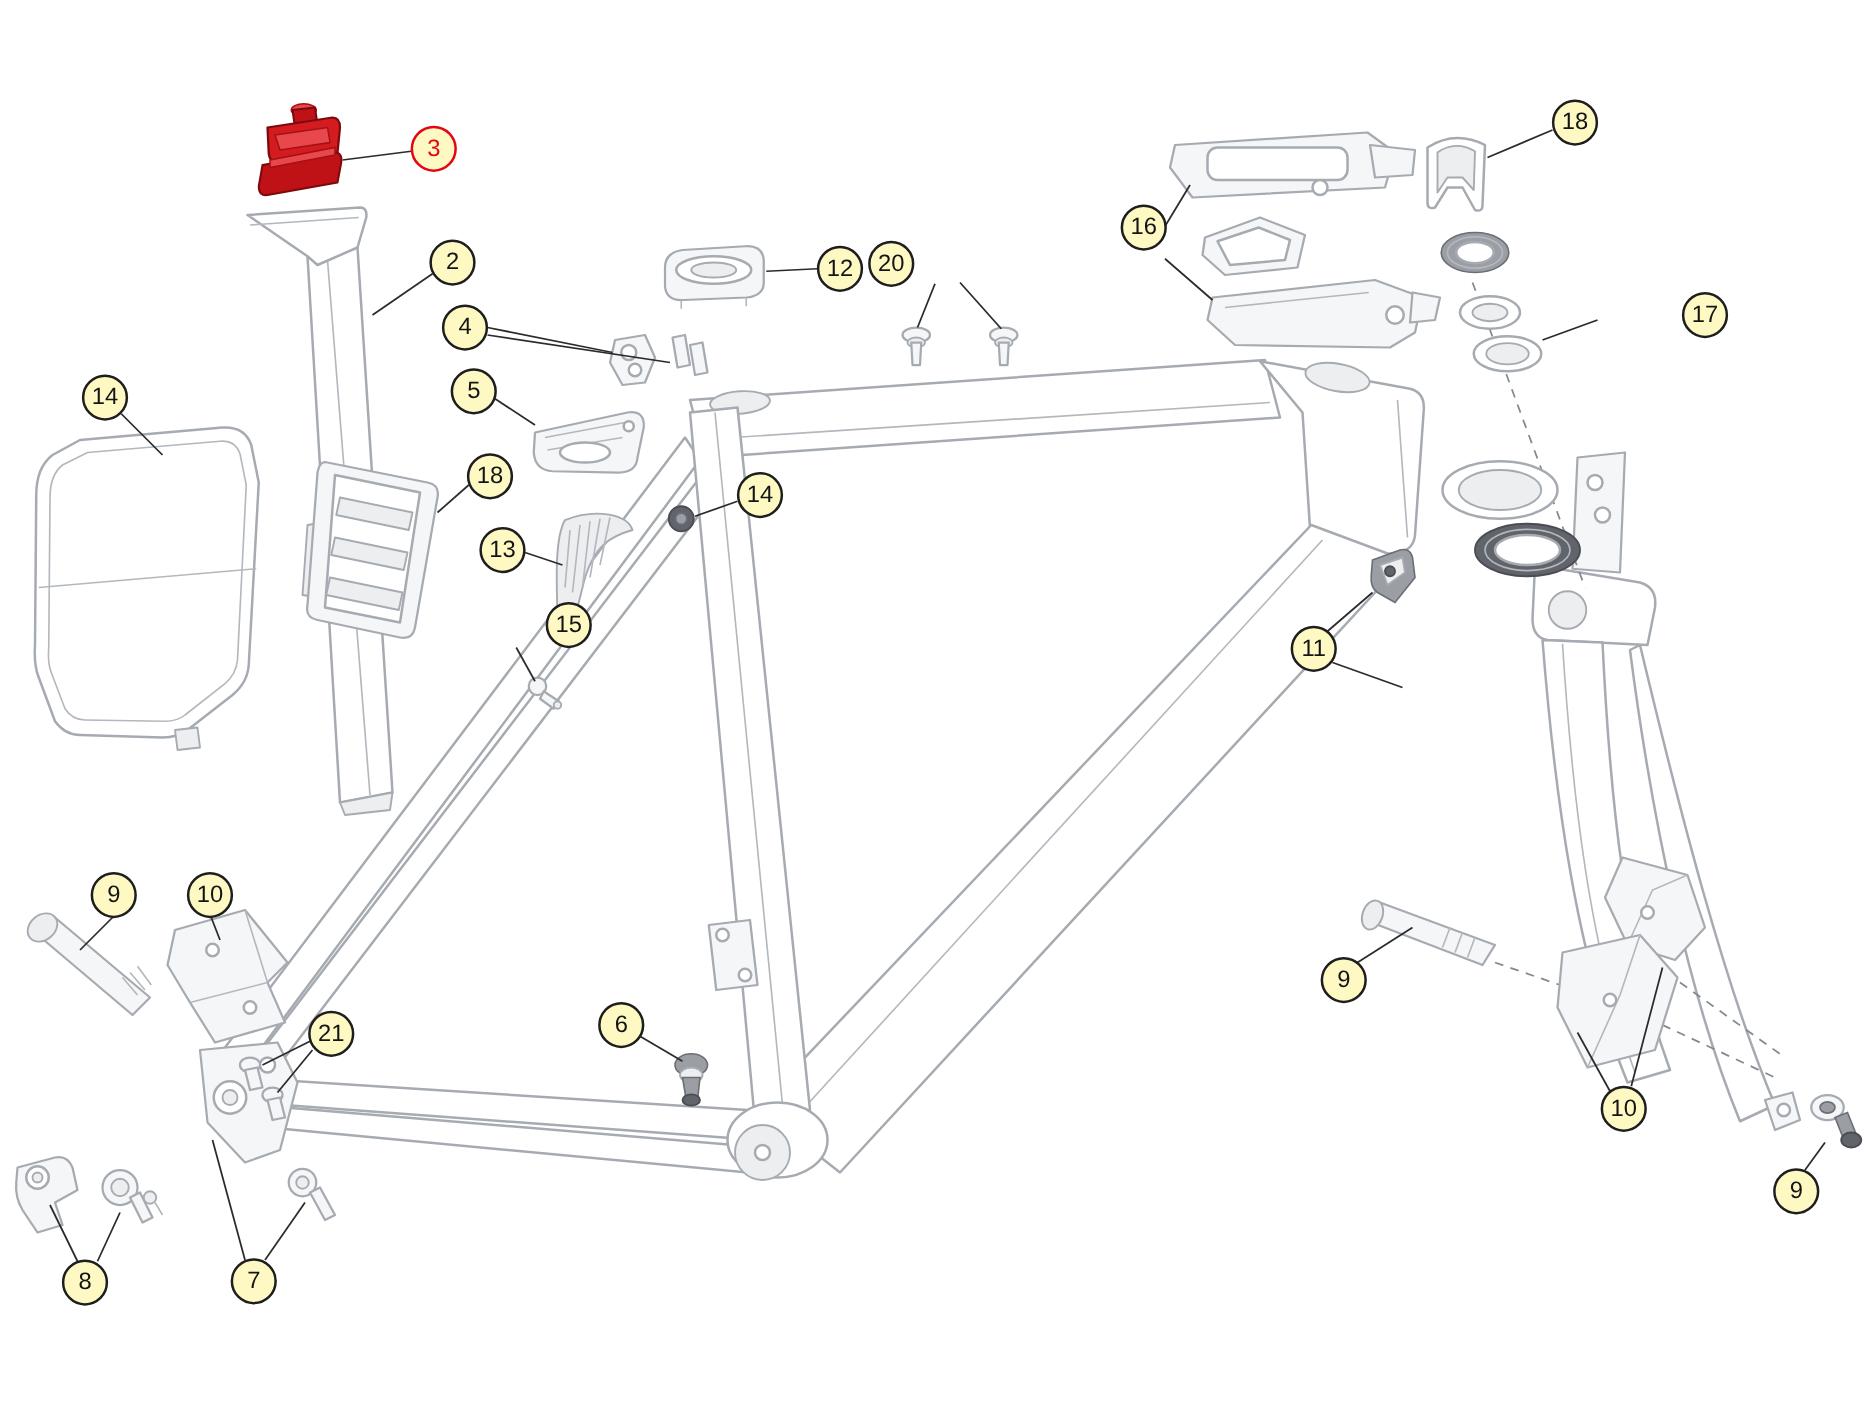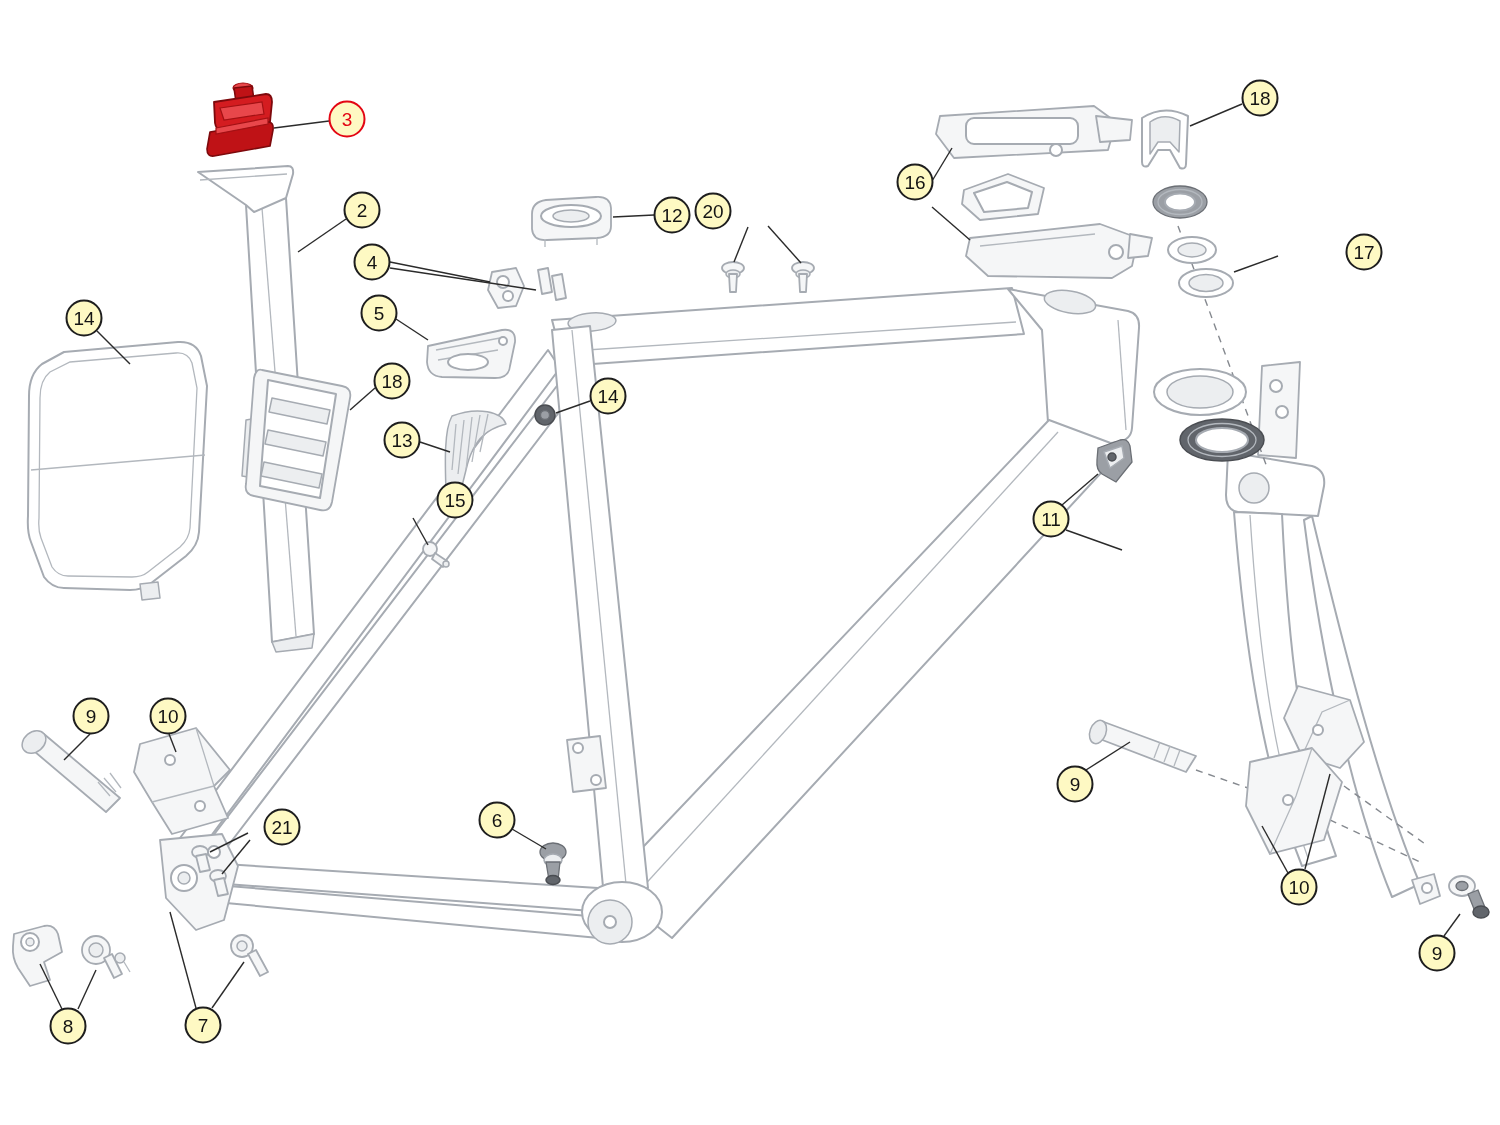--- a/index.html
+++ b/index.html
@@ -310,21 +310,21 @@
       <div class="callout" style="left: 372px; top: 262px;">4</div>
       <div class="callout" style="left: 379px; top: 313px;">5</div>
       <div class="callout" style="left: 84px; top: 318px;">14</div>
       <div class="callout" style="left: 392px; top: 381px;">18</div>
       <div class="callout" style="left: 402px; top: 440px; text-align: right;">13</div>
       <div class="callout" style="left: 608px; top: 396px;">14</div>
       <div class="callout" style="left: 411px; top: 500px; margin-left: 44px;">15</div>
       <div class="callout" style="left: 1051px; top: 519px;">11</div>
       <div class="callout" style="left: 91px; top: 716px;">9</div>
       <div class="callout" style="left: 168px; top: 716px;">10</div>
-      <div class="callout" style="left: 265px; top: 827px; margin-left: 17px;">21</div>
+      <div class="callout" style="left: 265px; top: 827px;">21</div>
       <div class="callout" style="left: 497px; top: 820px;">6</div>
       <div class="callout" style="left: 1075px; top: 784px;">9</div>
       <div class="callout" style="left: 1299px; top: 887px;">10</div>
       <div class="callout" style="left: 1437px; top: 953px;">9</div>
       <div class="callout" style="left: 68px; top: 1026px;">8</div>
       <div class="callout" style="left: 203px; top: 1025px;">7</div>
     </div>
 
 </div>
 

